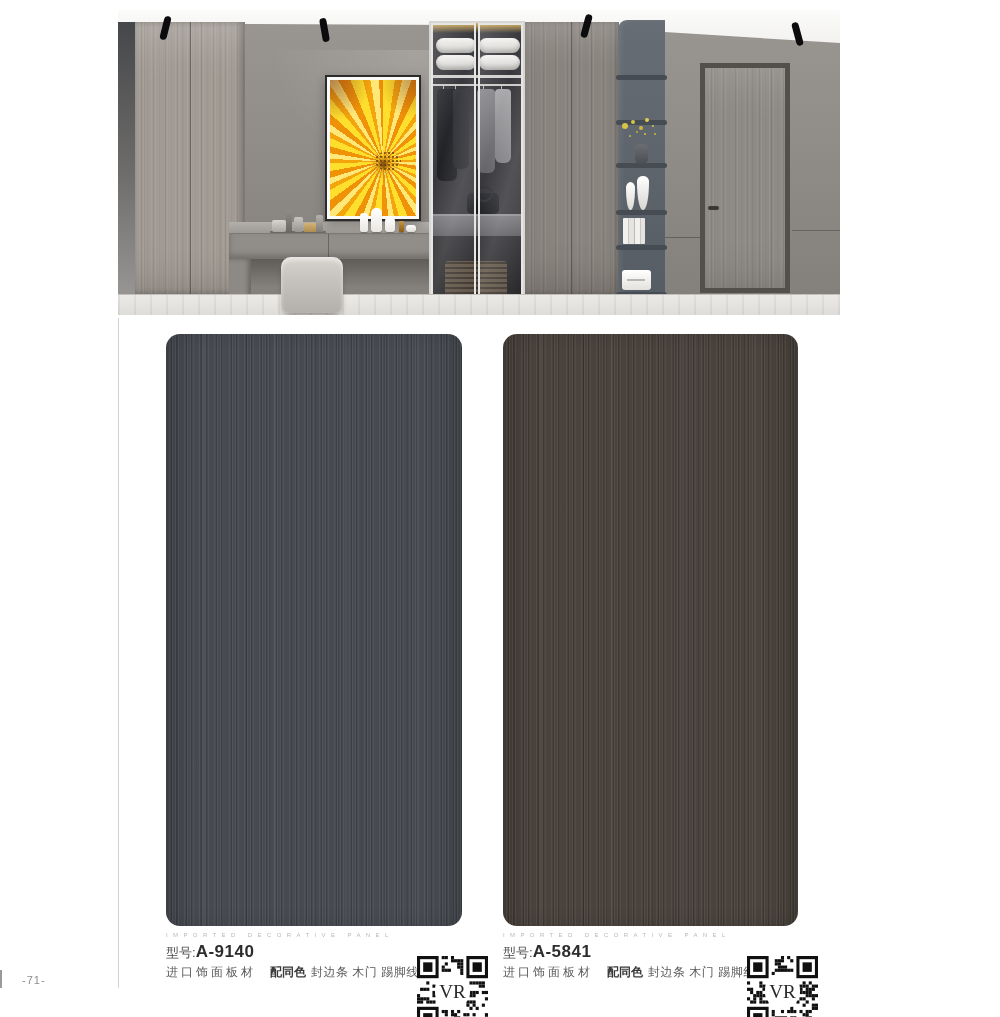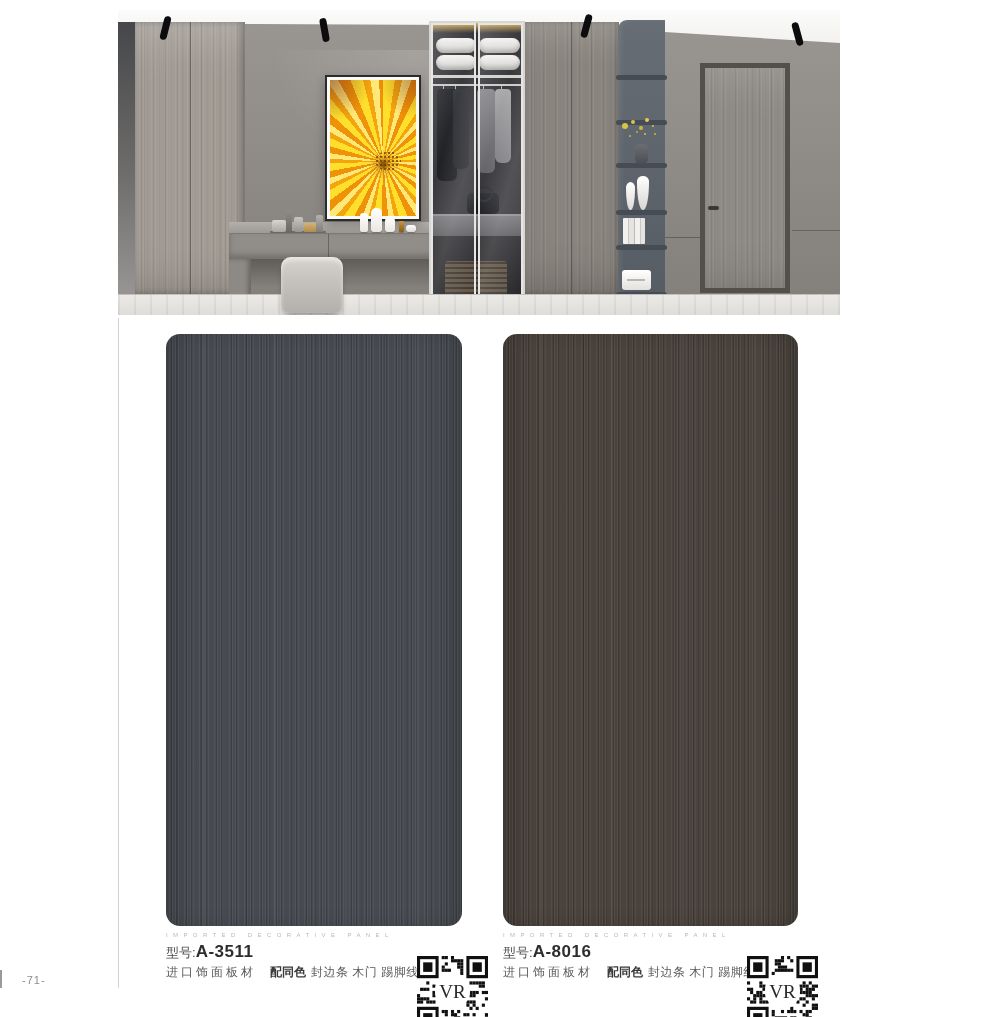--- a/index.html
+++ b/index.html
@@ -209,33 +209,33 @@
   <div class="abs p-light" style="left:676px;top:12px;transform:rotate(-15deg);"></div>
 </div>
 
 <div class="abs swatch swatch-left" style="--sw: #474b51;"></div>
 <div class="abs swatch swatch-right" style="--sw: #4a423c;"></div>
 
 <div class="abs labels labels-left">
   <div class="eyebrow">IMPORTED DECORATIVE PANEL</div>
   <div class="model-line">
     <span class="model-label">型号:</span>
-    <span class="model-code">A-3511</span>
+    <span class="model-code">A-9140</span>
   </div>
   <div class="desc-line">
     <span class="desc-material">进口饰面板材</span>
     <span class="desc-bold">配同色</span>
     <span class="desc-rest">封边条 木门 踢脚线</span>
   </div>
 </div>
 <div class="abs labels labels-right">
   <div class="eyebrow">IMPORTED DECORATIVE PANEL</div>
   <div class="model-line">
     <span class="model-label">型号:</span>
-    <span class="model-code">A-8016</span>
+    <span class="model-code">A-5841</span>
   </div>
   <div class="desc-line">
     <span class="desc-material">进口饰面板材</span>
     <span class="desc-bold">配同色</span>
     <span class="desc-rest">封边条 木门 踢脚线</span>
   </div>
 </div>
 
 <div class="abs qr qr-left">
   <svg viewBox="0 0 23 23" preserveAspectRatio="none">

